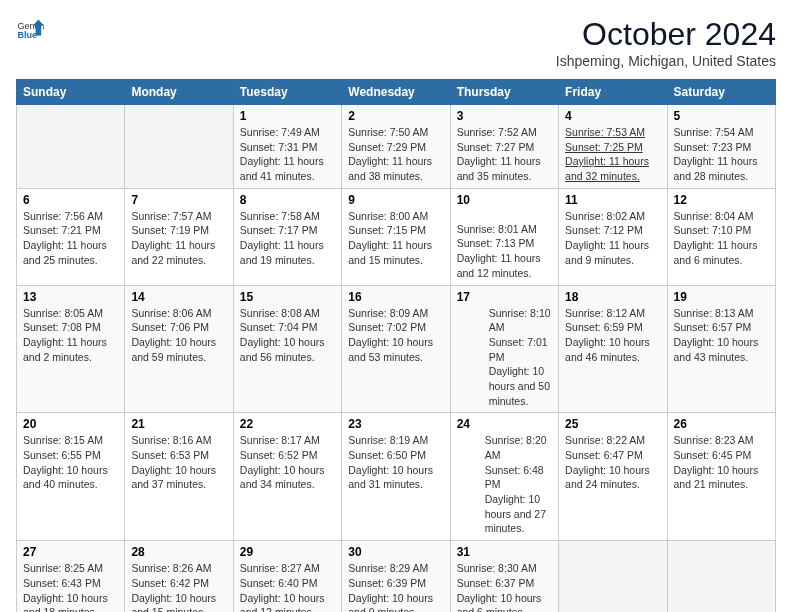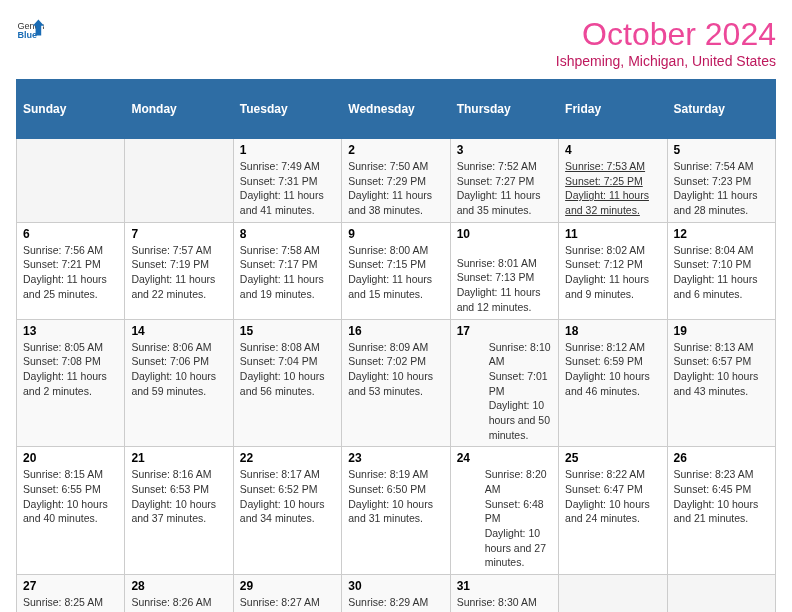--- a/index.html
+++ b/index.html
@@ -19,31 +19,31 @@
     .logo {
       display: flex;
       align-items: center;
       gap: 4px;
     }
     .logo-icon {
       width: 28px;
       height: 28px;
     }
     .title-block { text-align: right; }
-    .title-block h1 { font-size: 32px; font-weight: normal; color: #ec4899; }
-    .title-block h2 { font-size: 14px; font-weight: normal; color: #be185d; }
+    .title-block h1 { font-size: 32px; font-weight: normal; color: #0f172a; }
+    .title-block h2 { font-size: 14px; font-weight: normal; color: #404040; }
     table {
       width: 100%;
       border-collapse: collapse;
       font-size: 11px;
     }
     thead tr th {
       background-color: #2e6da4;
       color: #fff;
-      padding: 22px 6px;
+      padding: 5px 6px;
       text-align: left;
       font-size: 12px;
       font-weight: bold;
       border: 1px solid #2e6da4;
     }
     tbody tr td {
       border: 1px solid #ccc;
       padding: 4px 6px;
       vertical-align: top;
       background: #fff;

